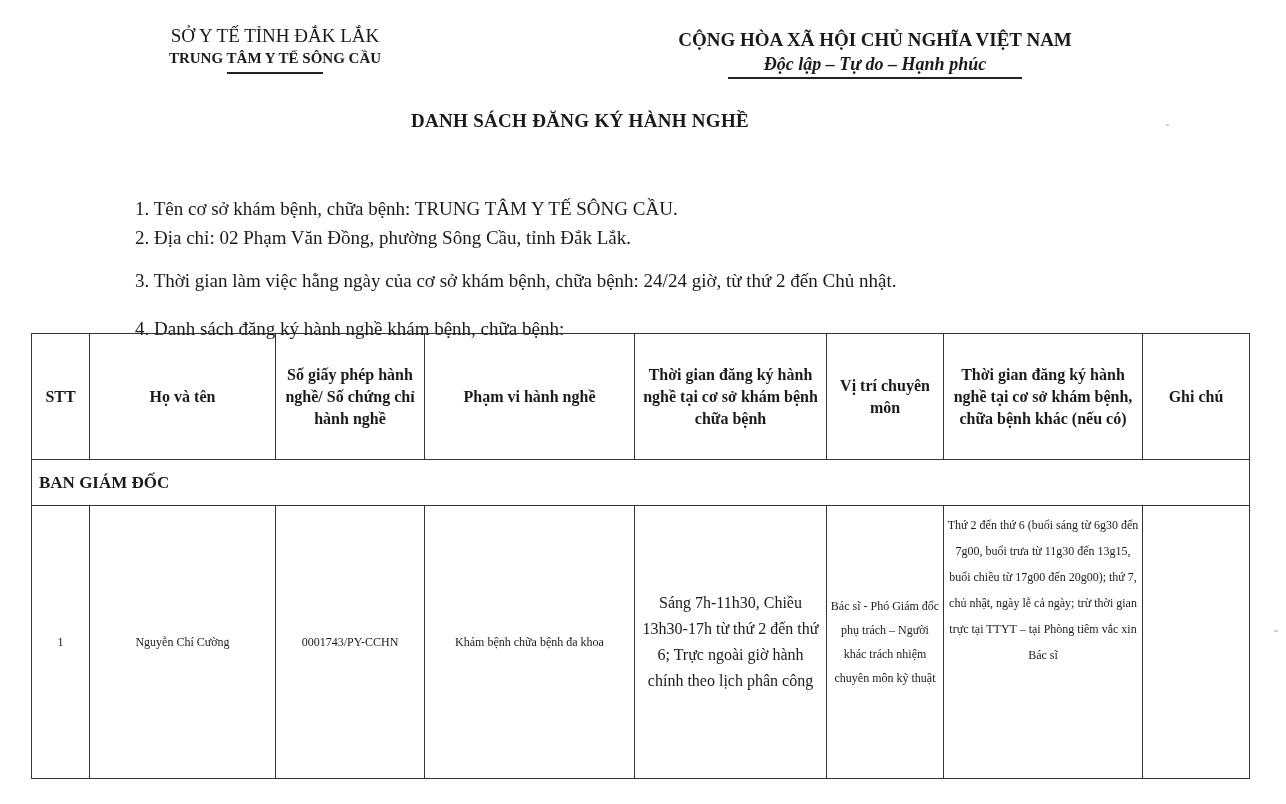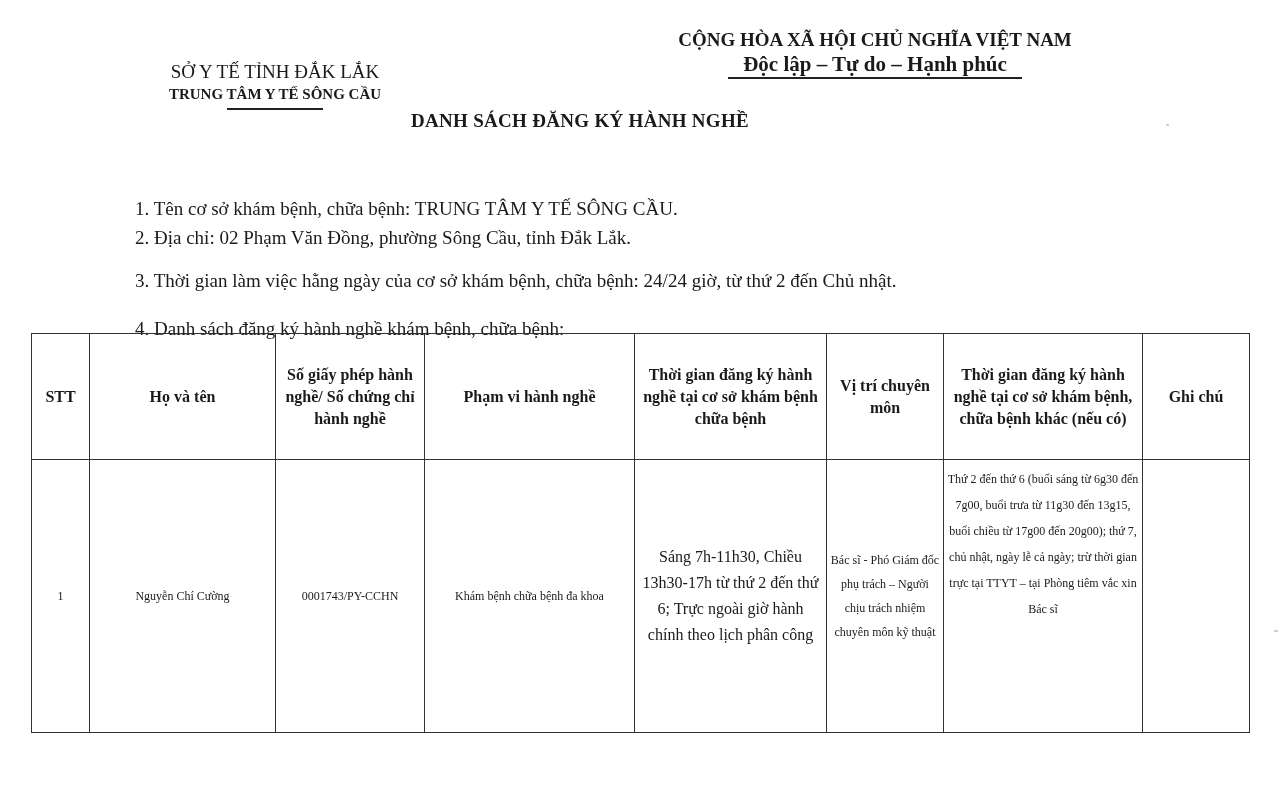--- a/index.html
+++ b/index.html
@@ -4,26 +4,26 @@
 <style>
   html, body { margin: 0; padding: 0; }
   body {
     width: 1286px; height: 804px; overflow: hidden;
     background: #ffffff; color: #1a1a1a;
     font-family: "Liberation Serif", "DejaVu Serif", serif;
     position: relative;
   }
   .abs { position: absolute; }
   .hdr-left { left: 100px; top: 24px; width: 350px; text-align: center; }
-  .hdr-left .l1 { font-size: 19px; line-height: 23px; margin-top: 36px; }
+  .hdr-left .l1 { font-size: 19px; line-height: 23px; }
   .hdr-left .l2 { font-size: 15px; line-height: 23px; font-weight: bold; }
   .hdr-left .rule { width: 96px; height: 1.5px; background: #222; margin: 2px auto 0 auto; }
   .hdr-right { left: 630px; top: 16px; width: 490px; text-align: center; }
   .hdr-right .l1 { font-size: 19px; line-height: 24px; font-weight: bold; margin-top: 12px; }
-  .hdr-right .l2 { font-size: 21px; line-height: 25px; font-weight: bold; display: inline-block; }
+  .hdr-right .l2 { font-size: 18px; line-height: 25px; font-weight: bold; display: inline-block; font-style: italic; }
   .hdr-right .rule { width: 294px; height: 1.5px; background: #222; margin: 0 auto; }
   .doc-title { left: 0; width: 1160px; top: 110px; text-align: center; font-size: 19px; font-weight: bold; letter-spacing: 0.3px; }
   .item { left: 135px; font-size: 19px; line-height: 24px; white-space: nowrap; margin-top: 17px; }
   table.reg {
     position: absolute; left: 31px; top: 333px; width: 1218px;
     border-collapse: collapse; table-layout: fixed;
     font-size: 16px; line-height: 22px;
   }
   table.reg th, table.reg td {
     border: 1.3px solid #333; text-align: center; vertical-align: middle;
@@ -76,27 +76,30 @@
       <th>Họ và tên</th>
       <th>Số giấy phép hành nghề/ Số chứng chỉ hành nghề</th>
       <th>Phạm vi hành nghề</th>
       <th>Thời gian đăng ký hành nghề tại cơ sở khám bệnh chữa bệnh</th>
       <th>Vị trí chuyên môn</th>
       <th>Thời gian đăng ký hành nghề tại cơ sở khám bệnh, chữa bệnh khác (nếu có)</th>
       <th>Ghi chú</th>
     </tr>
   </thead>
   <tbody>
+    <tr>
+      <td class="group" colspan="8">BAN GIÁM ĐỐC</td>
+    </tr>
     <tr class="data">
       <td>1</td>
       <td>Nguyễn Chí Cường</td>
       <td>0001743/PY-CCHN</td>
       <td>Khám bệnh chữa bệnh đa khoa</td>
       <td class="col-schedule">Sáng 7h-11h30, Chiều 13h30-17h từ thứ 2 đến thứ 6; Trực ngoài giờ hành chính theo lịch phân công</td>
-      <td>Bác sĩ - Phó Giám đốc phụ trách – Người chịu trách nhiệm chuyên môn kỹ thuật</td>
+      <td>Bác sĩ - Phó Giám đốc phụ trách – Người khác trách nhiệm chuyên môn kỹ thuật</td>
       <td class="col-other">Thứ 2 đến thứ 6 (buổi sáng từ 6g30 đến 7g00, buổi trưa từ 11g30 đến 13g15, buổi chiều từ 17g00 đến 20g00); thứ 7, chủ nhật, ngày lễ cả ngày; trừ thời gian trực tại TTYT – tại Phòng tiêm vắc xin Bác sĩ</td>
       <td></td>
     </tr>
   </tbody>
 </table>
 
 <div class="abs speck"></div>
 <div class="abs speck2"></div>
 
 </body></html>

